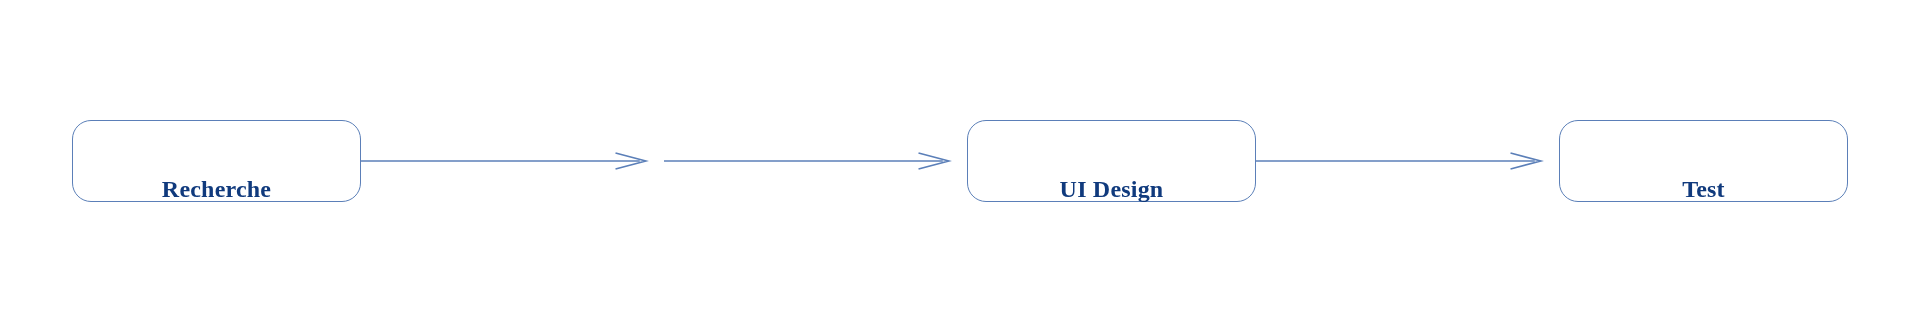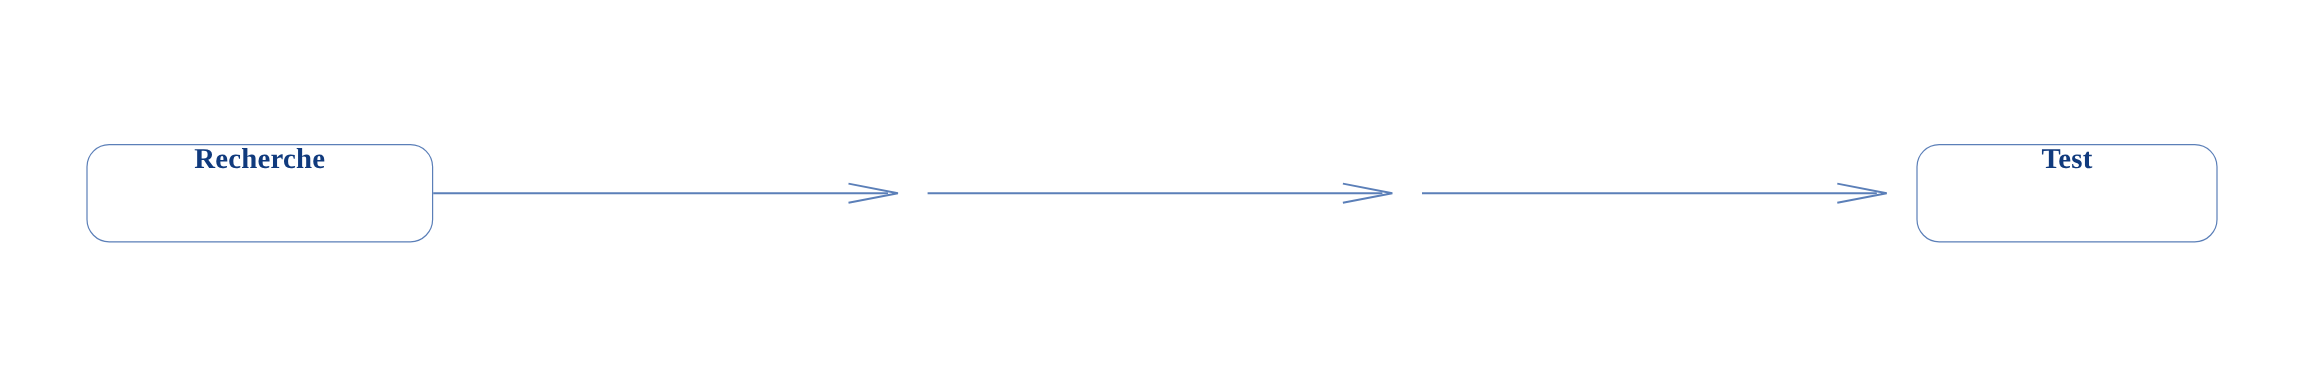--- a/index.html
+++ b/index.html
@@ -36,30 +36,30 @@
     height: 100%;
   }
 
   .node-box {
     box-sizing: border-box;
     height: 82px;
     border: 1.6px solid #5b7fb8;
     border-radius: 19px;
     background: #ffffff;
     display: flex;
-    align-items: flex-start;
+    align-items: flex-end;
     justify-content: center;
     flex: 0 0 auto;
     position: relative;
   }
 
   .node-box.step-0 { width: 289px; }
   .node-box.step-1 { width: 289px; }
   .node-box.step-2 { width: 289px; }
-  .node-box.step-3 { width: 251px; }
+  .node-box.step-3 { width: 289px; }
 
   .node-label {
     font-family: "Liberation Serif", "DejaVu Serif", serif;
     font-weight: bold;
     font-size: 24px;
     line-height: 1;
     color: #103a7d;
     letter-spacing: 0.2px;
     white-space: nowrap;
     user-select: none;
@@ -108,20 +108,23 @@
     </div>
 
 
     <div class="connector">
       <svg viewBox="0 0 100 24" preserveAspectRatio="none">
         <line x1="0" y1="12" x2="92" y2="12" vector-effect="non-scaling-stroke"></line>
         <polyline points="84,4 94,12 84,20" vector-effect="non-scaling-stroke"></polyline>
       </svg>
     </div>
 
+    <div class="node-box step-2">
+      <span class="node-label">UI Design</span>
+    </div>
 
     <div class="connector">
       <svg viewBox="0 0 100 24" preserveAspectRatio="none">
         <line x1="0" y1="12" x2="92" y2="12" vector-effect="non-scaling-stroke"></line>
         <polyline points="84,4 94,12 84,20" vector-effect="non-scaling-stroke"></polyline>
       </svg>
     </div>
 
     <div class="node-box step-3">
       <span class="node-label">Test</span>

